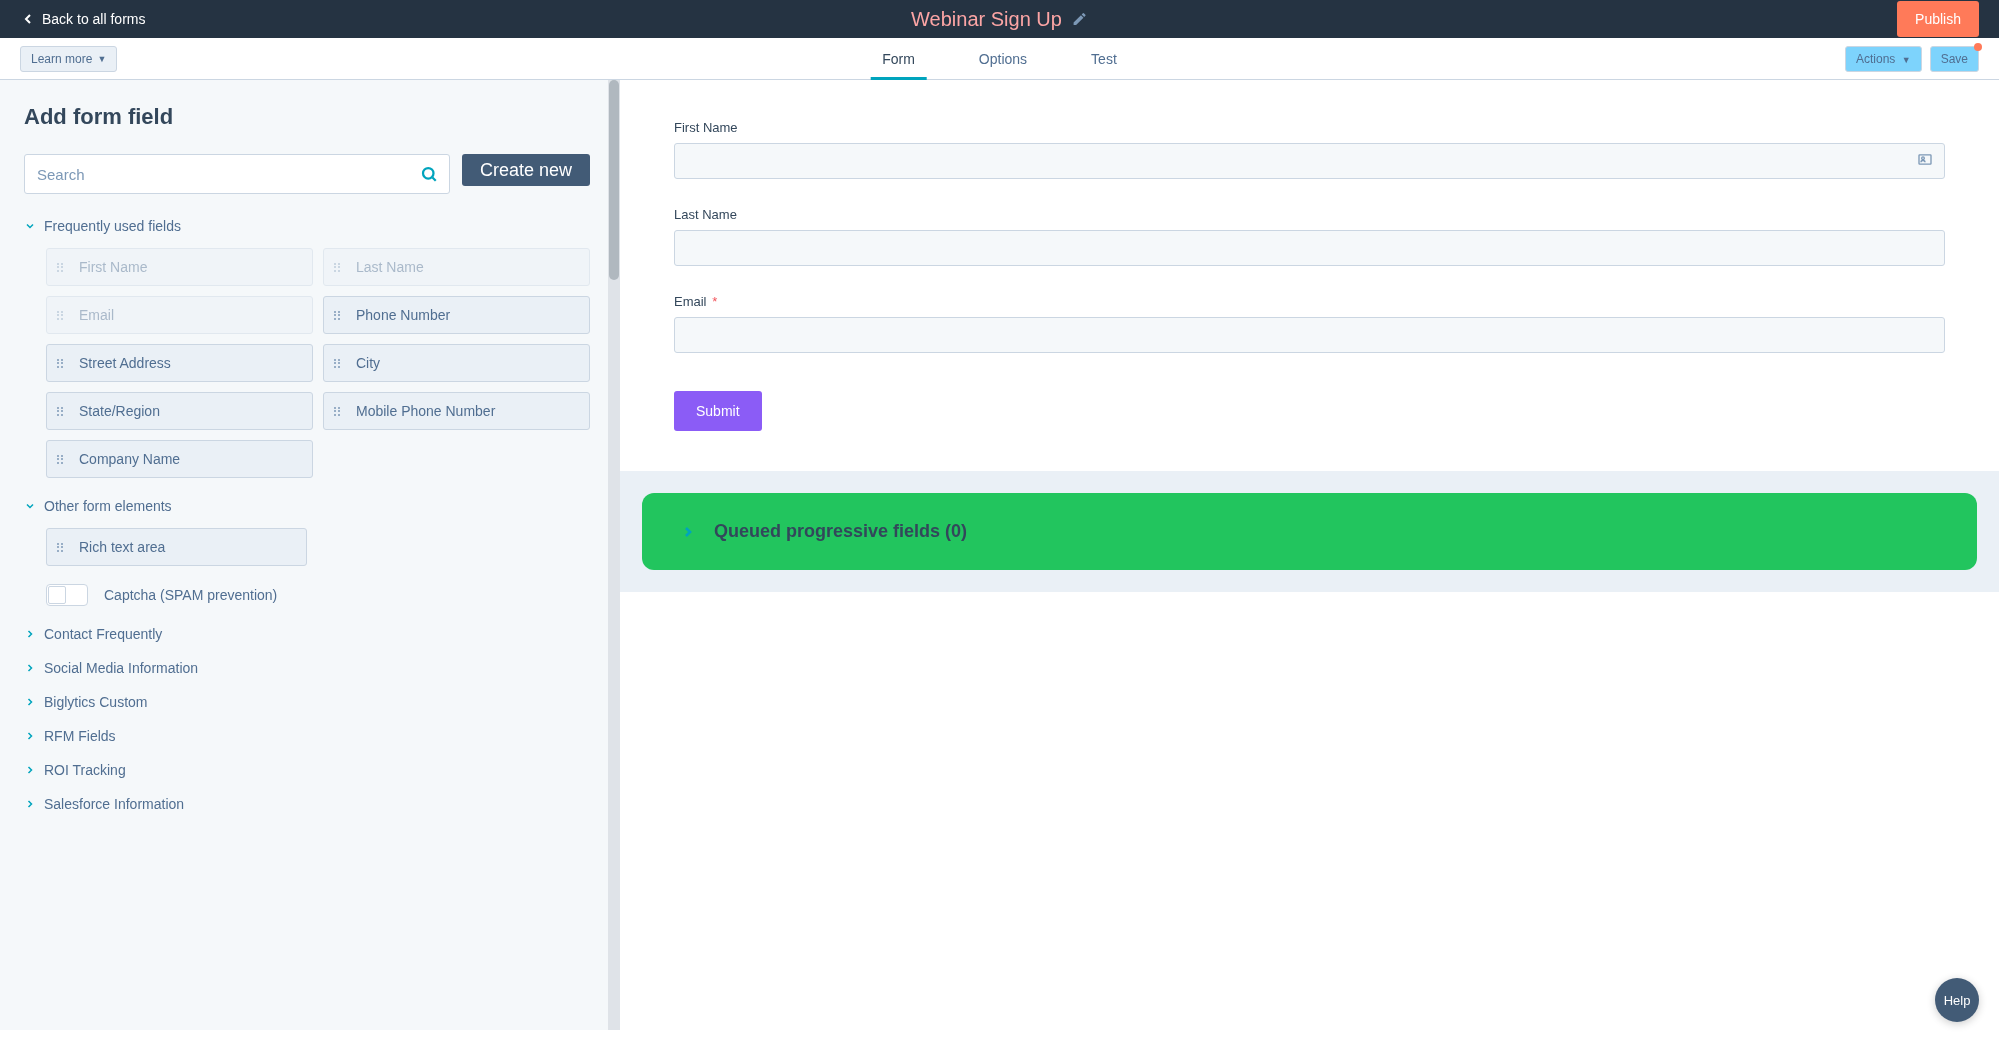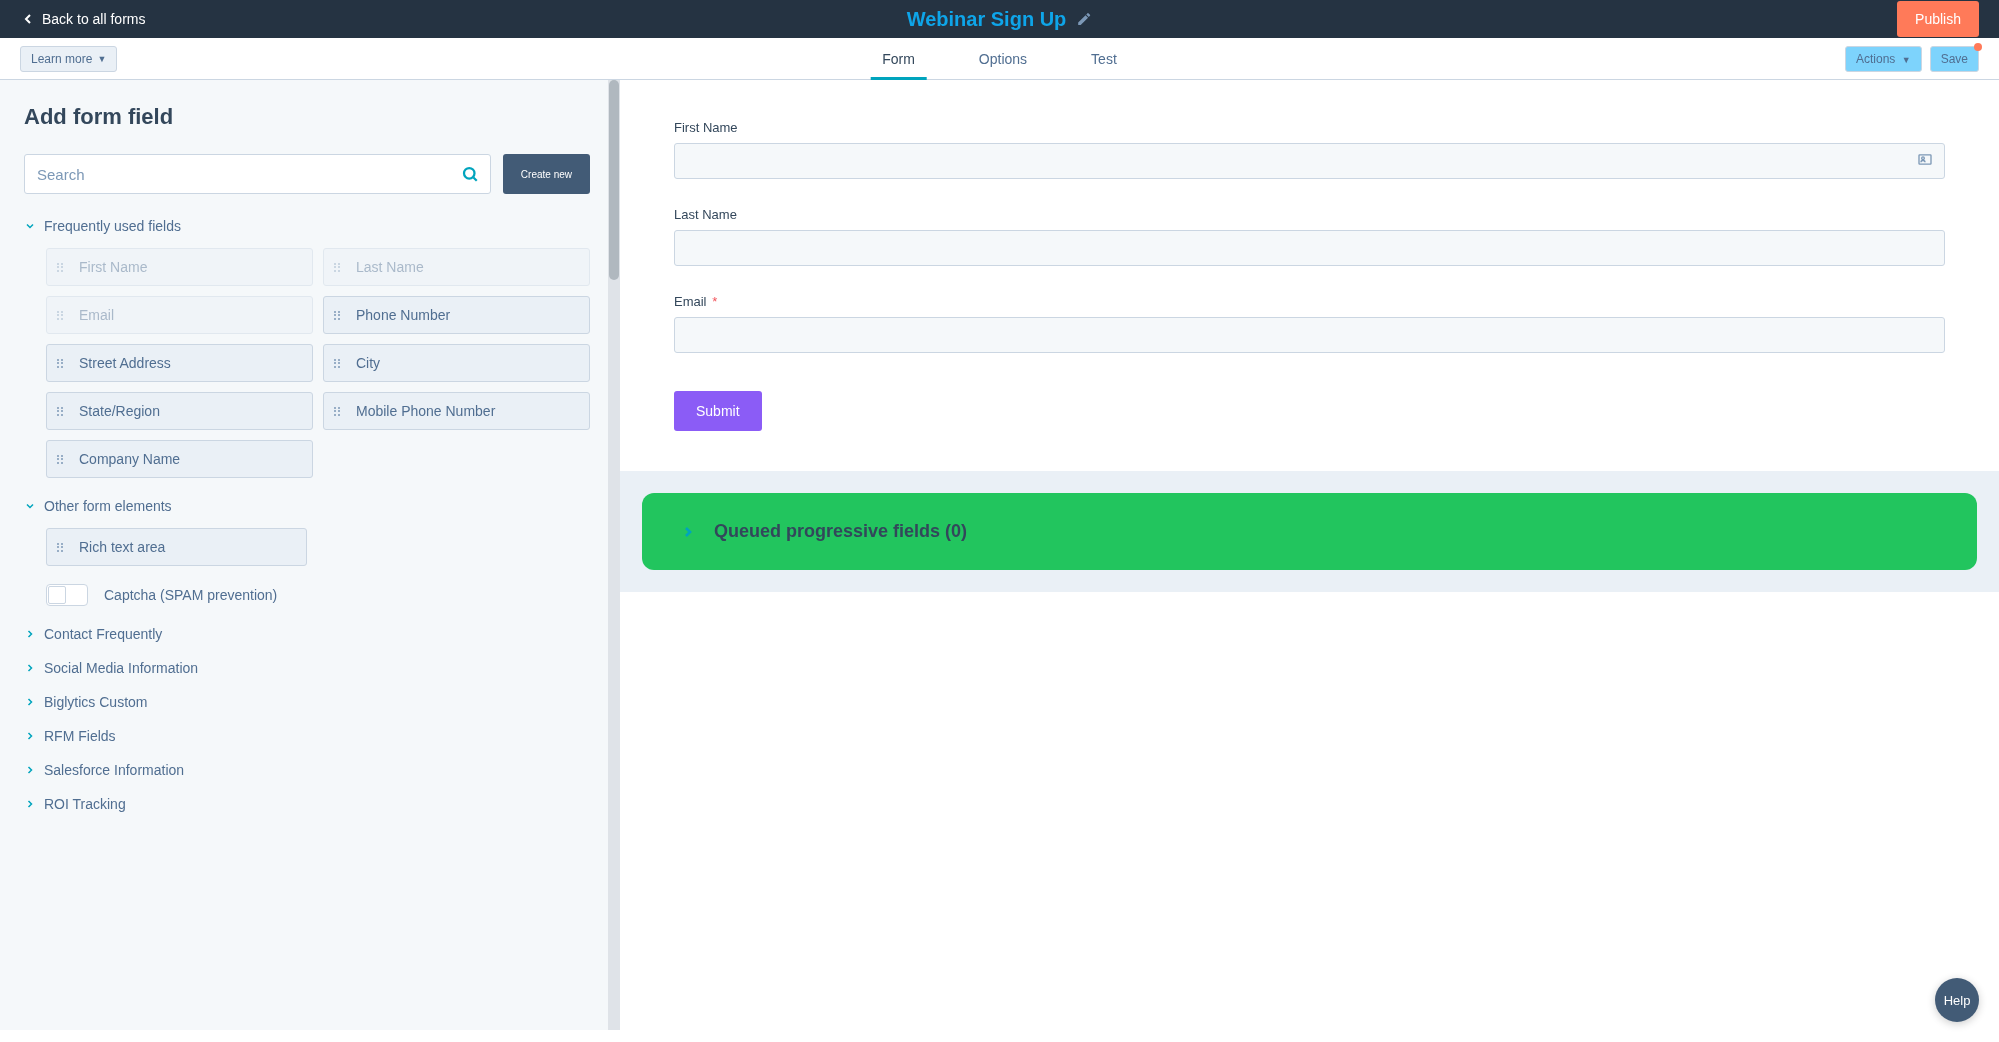--- a/index.html
+++ b/index.html
@@ -3,21 +3,21 @@
   <meta charset="utf-8">
   <style>
     * { box-sizing: border-box; margin: 0; padding: 0; }
     body { font-family: -apple-system, BlinkMacSystemFont, "Segoe UI", Helvetica, Arial, sans-serif; font-size: 14px; color: #33475b; background: #fff; }
     
     
     .top-header { background: #253342; height: 38px; display: flex; align-items: center; padding: 16px 20px; position: relative; }
     .back-link { display: flex; align-items: center; color: #fff; cursor: pointer; font-size: 14px; }
     .back-link svg { width: 16px; height: 16px; margin-right: 6px; }
     .header-title-wrap { position: absolute; left: 50%; transform: translateX(-50%); display: flex; align-items: center; }
-    .header-title { color: #0ea5e9; font-size: 20px; font-weight: 700; margin-right: 10px; }
+    .header-title { color: #fca5a5; font-size: 20px; font-weight: 400; margin-right: 10px; }
     .edit-icon { width: 16px; height: 16px; cursor: pointer; }
     .publish-btn { margin-left: auto; background: #ff7a59; color: #fff; border: none; border-radius: 3px; padding: 10px 18px; font-size: 14px; font-weight: 500; cursor: pointer; }
     
     
     .sub-toolbar { height: 42px; border-bottom: 1px solid #cbd6e2; display: flex; align-items: center; padding: 0 20px; position: relative; background: #fff; }
     .learn-more-btn { border: 1px solid #cbd6e2; background: #eaf0f6; color: #506e91; border-radius: 3px; padding: 5px 10px; font-size: 12px; cursor: pointer; display: flex; align-items: center; }
     .learn-more-btn .caret { margin-left: 5px; font-size: 9px; }
     .tabs { position: absolute; left: 50%; transform: translateX(-50%); display: flex; gap: 64px; height: 100%; align-items: center; }
     .tab { color: #506e91; cursor: pointer; font-size: 14px; height: 100%; display: flex; align-items: center; position: relative; }
     .tab.active { color: #33475b; font-weight: 500; }
@@ -33,21 +33,21 @@
     .left-panel { width: 620px; background: #f5f8fa; overflow-y: auto; position: relative; }
     .left-scrollbar-track { position: absolute; right: 0; top: 0; width: 12px; height: 100%; background: #dfe3e8; }
     .left-scrollbar-thumb { position: absolute; right: 1px; top: 0; width: 10px; height: 200px; background: #b0b8bf; border-radius: 5px; }
     .left-content { padding: 24px 30px 24px 24px; }
     .panel-title { font-size: 22px; font-weight: 600; color: #33475b; margin-bottom: 24px; }
     .search-row { display: flex; gap: 12px; margin-bottom: 24px; }
     .search-box { flex: 1; position: relative; }
     .search-input { width: 100%; height: 40px; border: 1px solid #cbd6e2; border-radius: 3px; padding: 0 40px 0 12px; font-size: 15px; color: #0c4a6e; background: #fff; }
     .search-input::placeholder { color: #7c98b6; }
     .search-icon { position: absolute; right: 12px; top: 50%; transform: translateY(-50%); color: #00a4bd; }
-    .create-new-btn { background: #425b76; color: #fff; border: none; border-radius: 3px; padding: 0 18px; height: 40px; font-size: 10px; cursor: pointer; }
+    .create-new-btn { background: #425b76; color: #fff; border: none; border-radius: 3px; padding: 0 18px; height: 32px; font-size: 18px; cursor: pointer; }
     
     .section-header { display: flex; align-items: center; cursor: pointer; margin-bottom: 14px; }
     .section-chevron { width: 12px; height: 12px; color: #00a4bd; margin-right: 8px; }
     .section-label { color: #506e91; font-size: 14px; }
     
     .fields-grid { display: grid; grid-template-columns: 1fr 1fr; gap: 10px; margin-left: 22px; margin-bottom: 20px; }
     .field-chip { border: 1px solid #cbd6e2; background: #eaf0f6; border-radius: 3px; height: 38px; display: flex; align-items: center; padding: 0 10px; cursor: grab; }
     .field-chip.disabled { opacity: 0.45; }
     .drag-handle { width: 10px; margin-right: 12px; display: flex; flex-direction: column; gap: 1.5px; }
     .drag-handle span { display: flex; gap: 1.5px; }
@@ -361,27 +361,27 @@
           <div class="collapsed-section">
             <svg class="collapsed-chevron" viewBox="0 0 24 24" fill="none" stroke="#00a4bd" stroke-width="3">
               <path d="M9 18l6-6-6-6"></path>
             </svg>
             <span class="collapsed-label">RFM Fields</span>
           </div>
           <div class="collapsed-section">
             <svg class="collapsed-chevron" viewBox="0 0 24 24" fill="none" stroke="#00a4bd" stroke-width="3">
               <path d="M9 18l6-6-6-6"></path>
             </svg>
+            <span class="collapsed-label">ROI Tracking</span>
+          </div>
+          <div class="collapsed-section">
+            <svg class="collapsed-chevron" viewBox="0 0 24 24" fill="none" stroke="#00a4bd" stroke-width="3">
+              <path d="M9 18l6-6-6-6"></path>
+            </svg>
             <span class="collapsed-label">Salesforce Information</span>
-          </div>
-          <div class="collapsed-section">
-            <svg class="collapsed-chevron" viewBox="0 0 24 24" fill="none" stroke="#00a4bd" stroke-width="3">
-              <path d="M9 18l6-6-6-6"></path>
-            </svg>
-            <span class="collapsed-label">ROI Tracking</span>
           </div>
         </div>
     </div>
   </div>
 
   <div class="right-panel">
     <div class="form-preview" id="form-preview-fields">
     <div class="form-field">
           <label class="form-label">First Name</label>
           <div class="form-input-wrap"><input class="form-input" style=""><span class="contact-icon"><svg width="16" height="16" viewBox="0 0 24 24" fill="none" stroke="#7c98b6" stroke-width="2">

